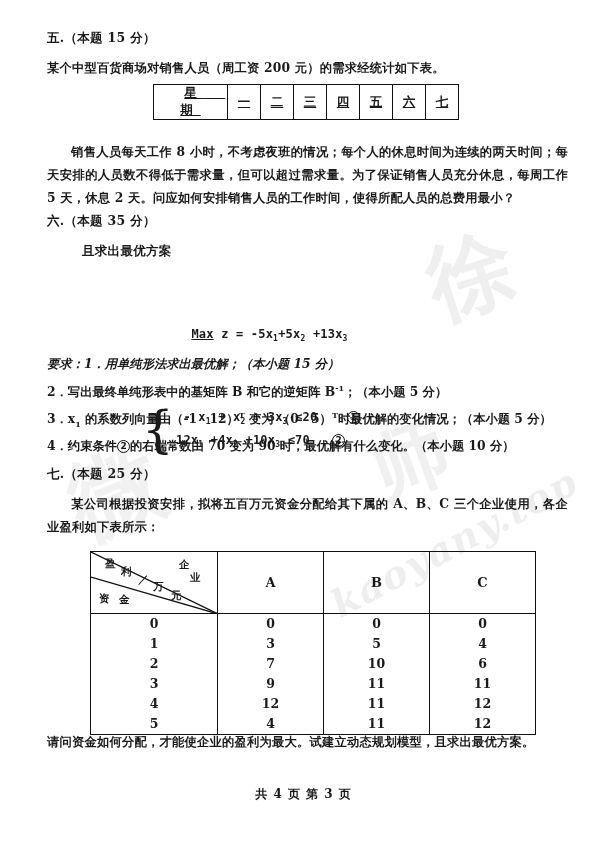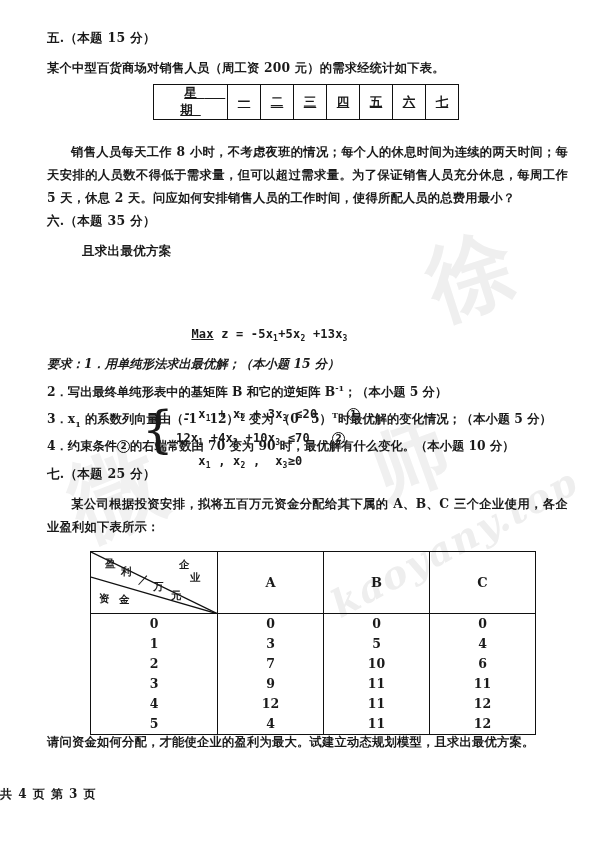--- a/index.html
+++ b/index.html
@@ -169,21 +169,21 @@
   .c-ye    { left: 99px; top: 19px; }
   .c-zi    { left: 8px;  top: 40px; }
   .c-jin   { left: 28px; top: 41px; }
   .tbl2 .hcell { width: 106px; height: 62px; font-size: 13px; }
   .tbl2 .rowlabel { text-align: center; }
 
   
   .footer {
     position: absolute;
     left: 0; right: 0; top: 786px;
-    text-align: left;
+    text-align: center;
     font-weight: bold;
     font-size: 12px;
     letter-spacing: 1px;
   }
 </style>
 </head>
 <body>
 
 <div class="page">
 
@@ -225,21 +225,20 @@
 
     <div class="formula">
       <div>
         <span class="maxword">Max</span><span> </span><span>z&nbsp;=&nbsp;-5x<sub>1</sub>+5x<sub>2</sub>&nbsp;+13x<sub>3</sub></span>
       </div>
       <div class="brace-wrap" style="margin-left:10px;">
         <div class="brace">{</div>
         <div class="cons">
           <div>&nbsp;- x<sub>1</sub> + x<sub>2</sub> + 3x<sub>3</sub> ≤20&nbsp;&nbsp;&nbsp;&nbsp;<span class="circ">1</span></div>
           <div>12x<sub>1</sub> +4x<sub>2</sub> +10x<sub>3</sub> ≤70&nbsp;&nbsp;&nbsp;<span class="circ">2</span></div>
-          <div>&nbsp;&nbsp;&nbsp;x<sub>1</sub> , x<sub>2</sub> ,  x<sub>3</sub>≥0</div>
         </div>
       </div>
     </div>
 
     <div class="req" style="left:47px; top:356px;font-style:italic;">要求：1．用单纯形法求出最优解；（本小题 15 分）</div>
 
     <div class="req" style="left:47px; top:383px;">
       <span>2．写出最终单纯形表中的基矩阵 B 和它的逆矩阵 B</span><sup>-1</sup><span>；（本小题 5 分）</span>
     </div>
 

